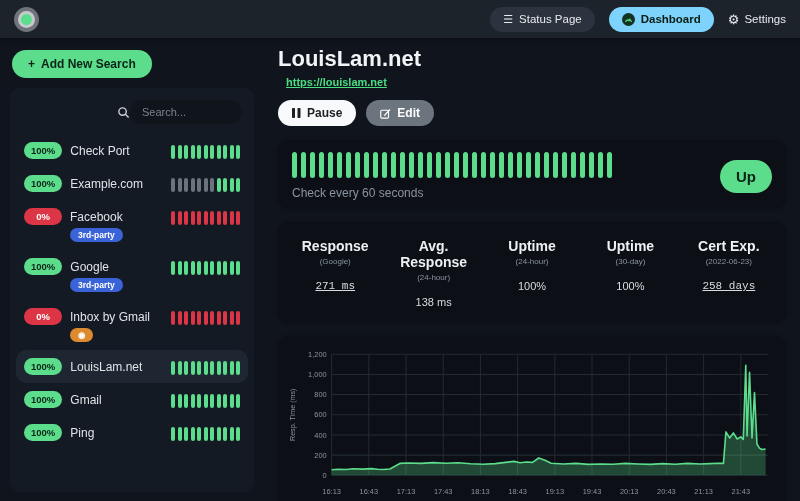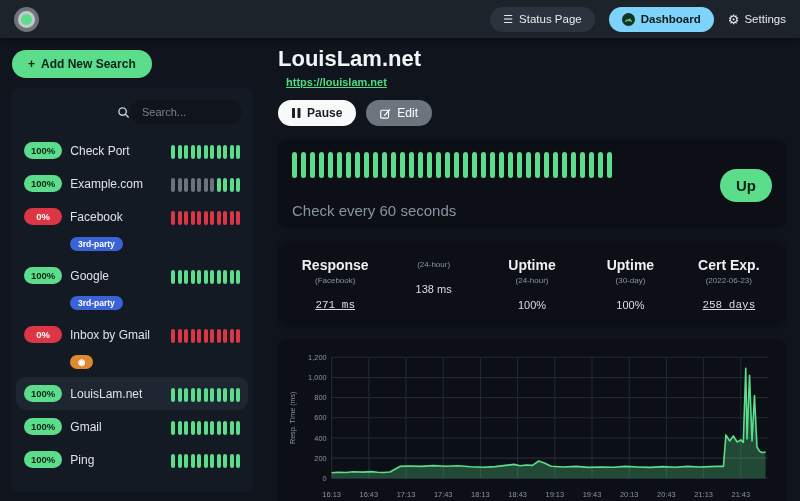--- a/index.html
+++ b/index.html
@@ -66,52 +66,52 @@
   .monitor-row.selected { background:#1e2631; }
   .mon-left { display:flex; flex-direction:column; gap:3px; }
   .mon-line1 { display:flex; align-items:center; gap:8px; }
   .pct-badge {
     min-width:38px; text-align:center; font-size:9.5px; font-weight:bold;
     padding:3px 7px; border-radius:12px;
   }
   .pct-up { background:#5cdd8b; color:#0b2417; }
   .pct-down { background:#dc3545; color:#fff; }
   .mon-name { font-size:12px; color:#dfe3e7; }
-  .tag-row { padding-left:46px; display:flex; gap:4px;margin-top:9px; }
+  .tag-row { padding-left:46px; display:flex; gap:4px; }
   .tag {
     font-size:8.5px; color:#fff; font-weight:bold;
     padding:2px 8px; border-radius:10px; display:inline-block;
   }
   .beats-sm { display:flex; align-items:center; gap:2.5px; padding-top:3px; }
   .beat-sm { width:4px; height:14px; border-radius:2px; }
 
   
   .monitor-title { font-size:22px; font-weight:bold; color:#f2f4f6; }
   .monitor-url {
     display:inline-block; margin-top:4px; font-size:11px; font-weight:bold;
     color:#4ade81; text-decoration:underline;padding-left:8px;
   }
   .action-row { display:flex; gap:10px; margin-top:10px; }
   .act-btn {
     display:inline-flex; align-items:center; gap:6px;
     font-size:12px; padding:6px 14px; border-radius:16px; border:none; cursor:pointer;
   }
   .act-pause { background:#f8f9fa; color:#1a1f24; font-weight:bold; }
-  .act-edit { background:#6c757d; color:#fff; }
+  .act-edit { background:#6c757d; color:#fff;font-weight:bold; }
   .act-delete { background:#dc3545; color:#fff; }
 
   .card {
     background:#0c1016; border-radius:10px; margin-top:14px;
     box-shadow:0 1px 4px rgba(0,0,0,.35);
   }
   .hb-card { padding:12px 14px 8px 14px; display:flex; align-items:center; justify-content:space-between; }
   .hb-left { flex:1; }
   .beats-lg { display:flex; align-items:center; gap:4px; }
   .beat-lg { width:5px; height:26px; border-radius:3px; background:#5cdd8b; }
-  .hb-caption { font-size:15px; color:#8a93a0; margin-top:24px; }
+  .hb-caption { font-size:12px; color:#8a93a0; margin-top:8px; }
   .up-badge {
     background:#5cdd8b; color:#0b2417; font-weight:bold; font-size:15px;
     padding:8px 16px; border-radius:22px; margin-left:18px;
   }
 
   .stats-card { display:flex; padding:16px 8px 14px 8px; }
   .stat-col { flex:1; text-align:center; }
   .stat-label { font-size:14px; font-weight:bold; color:#eef1f3; }
   .stat-sub { font-size:8px; color:#8a93a0; margin-top:3px; }
   .stat-value { font-size:11px; color:#d7dce0; margin-top:14px; }
@@ -418,24 +418,25 @@
           </div>
         <div class="hb-caption">Check every 60 seconds</div>
       </div>
       <div class="up-badge">Up</div>
     </section>
 
     
     <section class="card stats-card" id="stats-card">
         <div class="stat-col">
           <div class="stat-label">Response</div>
-          <div class="stat-sub">(Facebook)</div>
+          <div class="stat-sub">(Google)</div>
           <div class="stat-value linked">271 ms</div>
         </div>
         <div class="stat-col">
+          <div class="stat-label">Avg. Response</div>
           <div class="stat-sub">(24-hour)</div>
           <div class="stat-value">138 ms</div>
         </div>
         <div class="stat-col">
           <div class="stat-label">Uptime</div>
           <div class="stat-sub">(24-hour)</div>
           <div class="stat-value">100%</div>
         </div>
         <div class="stat-col">
           <div class="stat-label">Uptime</div>

